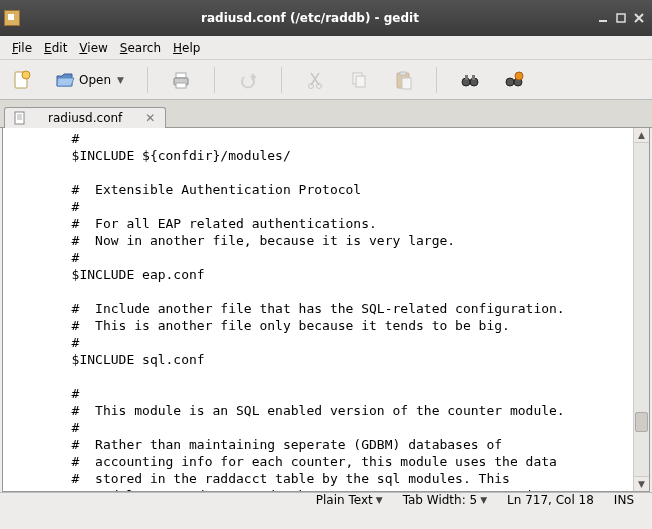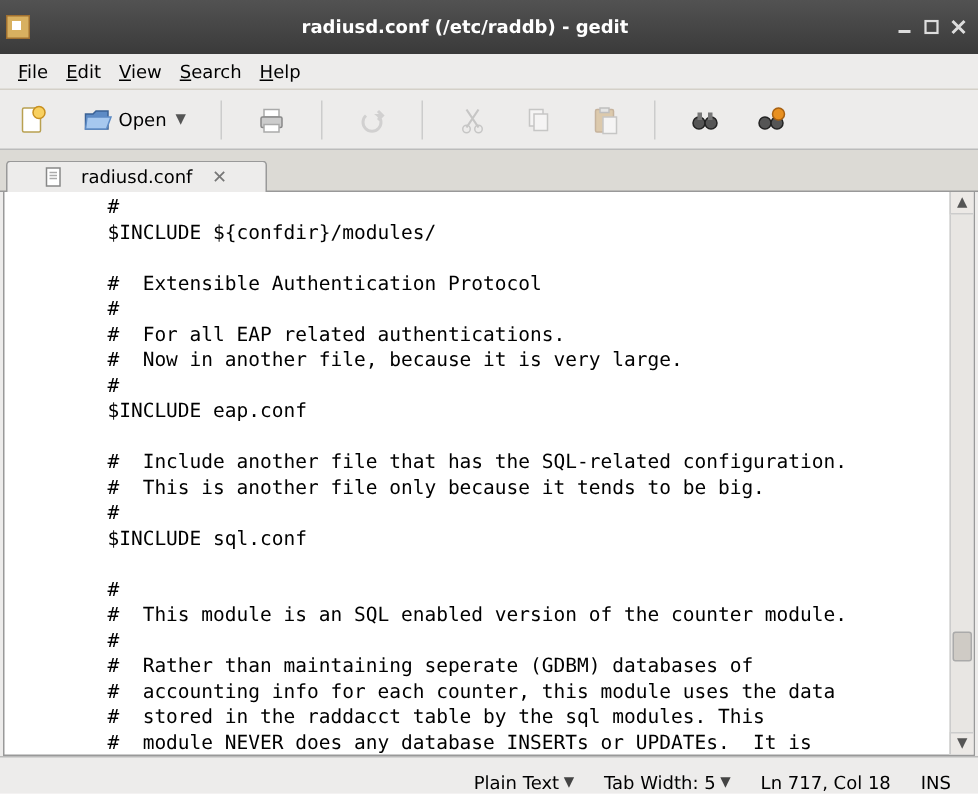--- a/index.html
+++ b/index.html
@@ -13,30 +13,30 @@
 .menubar .menu-item { padding: 2px 6px; cursor: pointer; }
 .menubar .menu-item .ul { text-decoration: underline; }
 .toolbar { background: #edeceb; height: 40px; display: flex; align-items: center; padding: 0 6px; border-bottom: 1px solid #bbb; gap: 14px; }
 .tool-btn { height: 32px; display: flex; align-items: center; padding: 0 4px; border: 1px solid transparent; border-radius: 3px; cursor: pointer; gap: 4px; }
 .tool-btn.disabled { opacity: 0.45; cursor: default; }
 .tool-sep { width: 1px; height: 26px; background: #ccc; margin: 0 4px; }
 .tool-label { font-size: 12px; }
 .drop-arrow { font-size: 9px; color: #555; margin-left: 2px; }
 .icon-box { width: 20px; height: 20px; display: flex; align-items: center; justify-content: center; }
 .tabbar { background: #dcdad5; height: 28px; display: flex; align-items: flex-end; padding: 2px 4px 0 4px; border-bottom: 1px solid #999; }
-.tab { background: #edeceb; border: 1px solid #999; border-bottom: none; border-radius: 3px 3px 0 0; padding: 3px 24px; display: flex; align-items: center; gap: 11px; font-size: 12px; position: relative; top: 1px; }
+.tab { background: #edeceb; border: 1px solid #999; border-bottom: none; border-radius: 3px 3px 0 0; padding: 3px 8px; display: flex; align-items: center; gap: 21px; font-size: 12px; position: relative; top: 1px; }
 .tab-icon { width: 14px; height: 14px; }
 .tab-close { font-size: 12px; color: #777; cursor: pointer; padding: 0 2px; }
 .editor-wrap { flex: 1; display: flex; background: #fff; border: 1px solid #999; border-top: none; margin: 0 2px; overflow: hidden; }
 .editor { flex: 1; font-family: "DejaVu Sans Mono", "Liberation Mono", monospace; font-size: 13px; line-height: 17px; white-space: pre; padding: 2px 0 2px 6px; color: #000; overflow: hidden; }
 .vscroll { width: 16px; background: #e8e6e3; border-left: 1px solid #ccc; display: flex; flex-direction: column; }
 .vscroll .arrow { height: 16px; display: flex; align-items: center; justify-content: center; font-size: 9px; color: #555; background: #ece9e6; border: 1px solid #ccc; cursor: pointer; margin: -1px; }
 .vscroll .track { flex: 1; position: relative; }
 .vscroll .thumb { position: absolute; left: 1px; right: 1px; top: 80.5%; height: 20px; background: #cfcbc5; border: 1px solid #aaa; border-radius: 2px; }
-.statusbar { height: 25px; background: #edeceb; border-top: 1px solid #bbb; display: flex; align-items: flex-end; font-size: 12px; padding: 0 8px; }
+.statusbar { height: 37px; background: #edeceb; border-top: 1px solid #bbb; display: flex; align-items: flex-start; font-size: 12px; padding: 0 8px; }
 .statusbar .spacer { flex: 1; }
 .statusbar .cell { padding: 0 10px; display: flex; align-items: center; gap: 3px; }
 .statusbar .drop { font-size: 9px; color: #444; }
 svg { display: block; }
 </style>
 </head>
 <body>
 
 <div class="titlebar">
   <div class="app-icon"></div>

